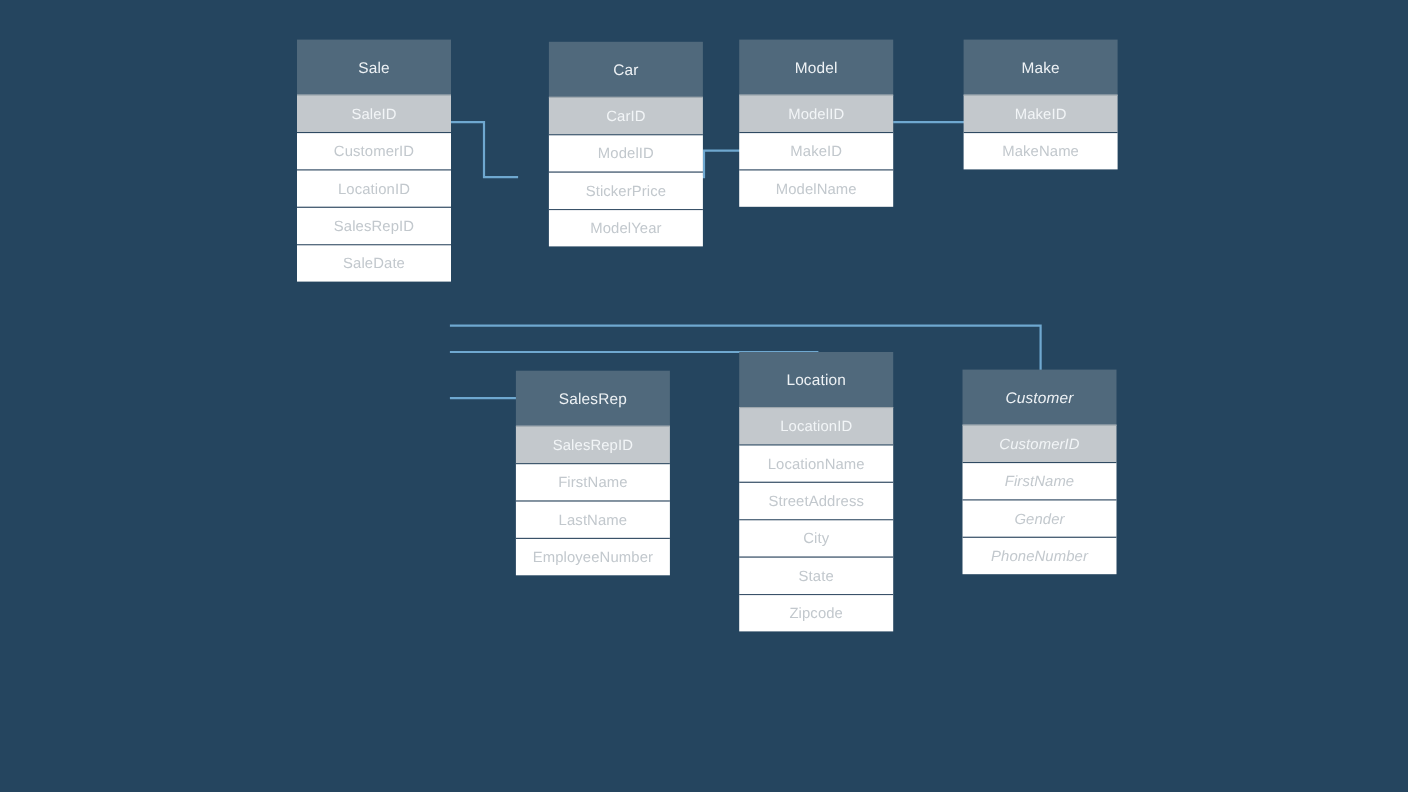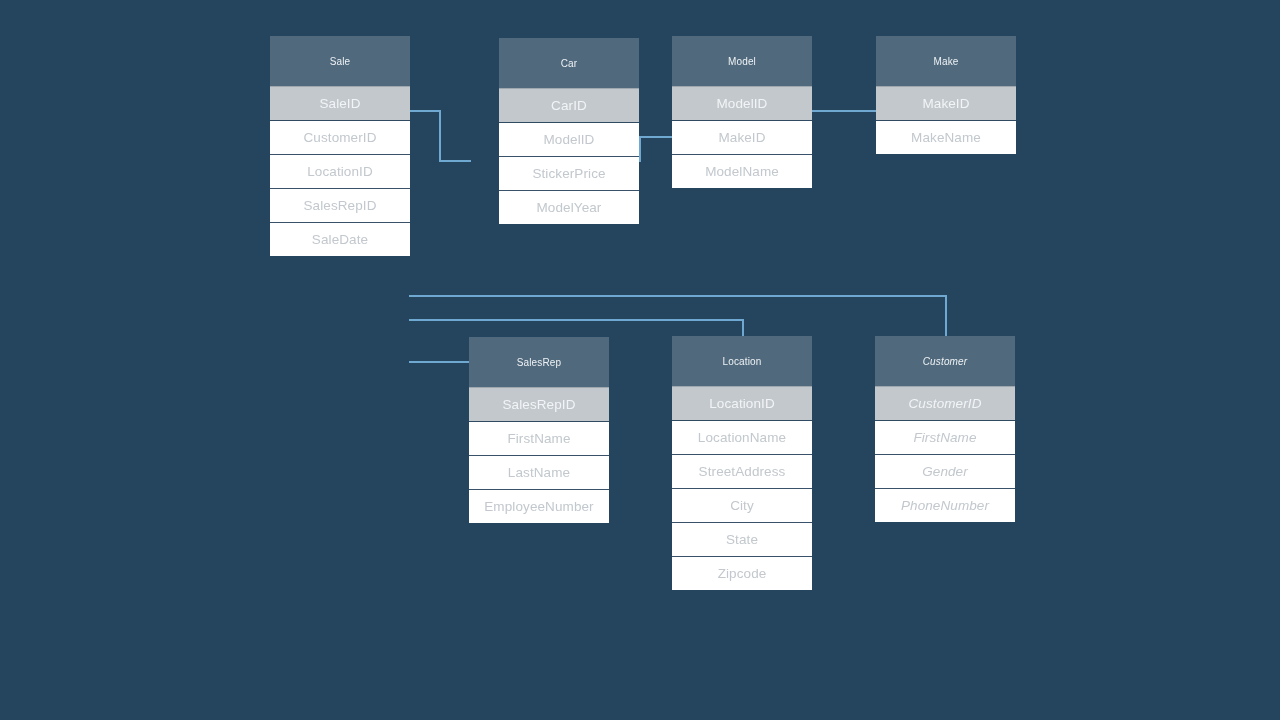--- a/index.html
+++ b/index.html
@@ -33,21 +33,21 @@
   }
   .entity {
     position: absolute;
     width: 140px;
     z-index: 2;
   }
   .entity-header {
     height: 50px;
     background: #50697c;
     color: #eef2f5;
-    font-size: 10px;
+    font-size: 14px;
     display: flex;
     align-items: center;
     justify-content: center;
     letter-spacing: 0.15px;
   }
   .entity-field {
     height: 34px;
     background: #ffffff;
     color: #c2c8cd;
     font-size: 13.5px;
@@ -108,21 +108,21 @@
         <div class="entity-field pk">MakeID</div>
         <div class="entity-field">MakeName</div>
       </div>
       <div class="entity" style="left: 469px; top: 337px;">
         <div class="entity-header">SalesRep</div>
         <div class="entity-field pk">SalesRepID</div>
         <div class="entity-field">FirstName</div>
         <div class="entity-field">LastName</div>
         <div class="entity-field">EmployeeNumber</div>
       </div>
-      <div class="entity" style="left: 672px; top: 336px;">
+      <div class="entity" style="left: 672px; top: 320px;">
         <div class="entity-header">Location</div>
         <div class="entity-field pk">LocationID</div>
         <div class="entity-field">LocationName</div>
         <div class="entity-field">StreetAddress</div>
         <div class="entity-field">City</div>
         <div class="entity-field">State</div>
         <div class="entity-field">Zipcode</div>
       </div>
       <div class="entity" style="left: 875px; top: 336px; font-style: italic;">
         <div class="entity-header">Customer</div>

